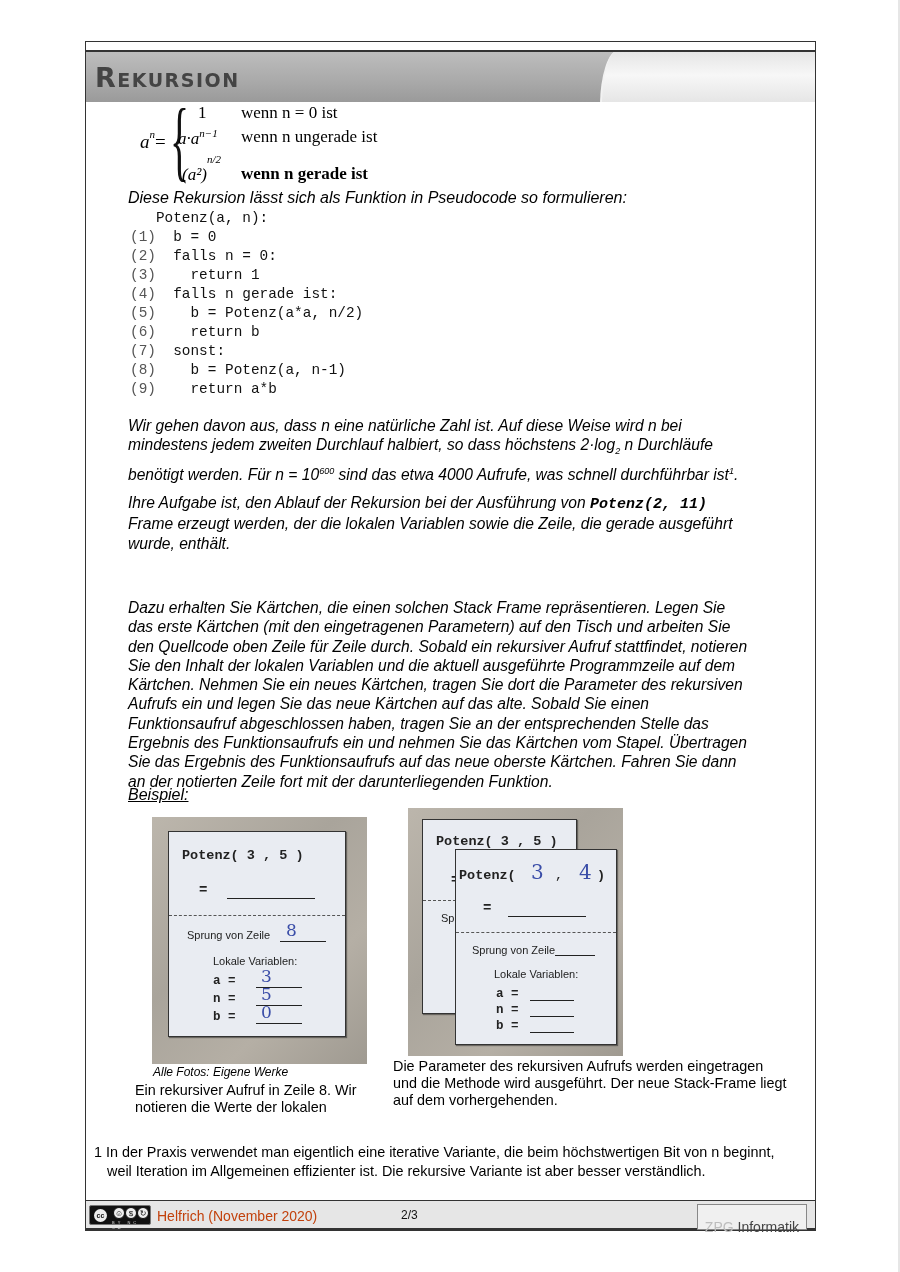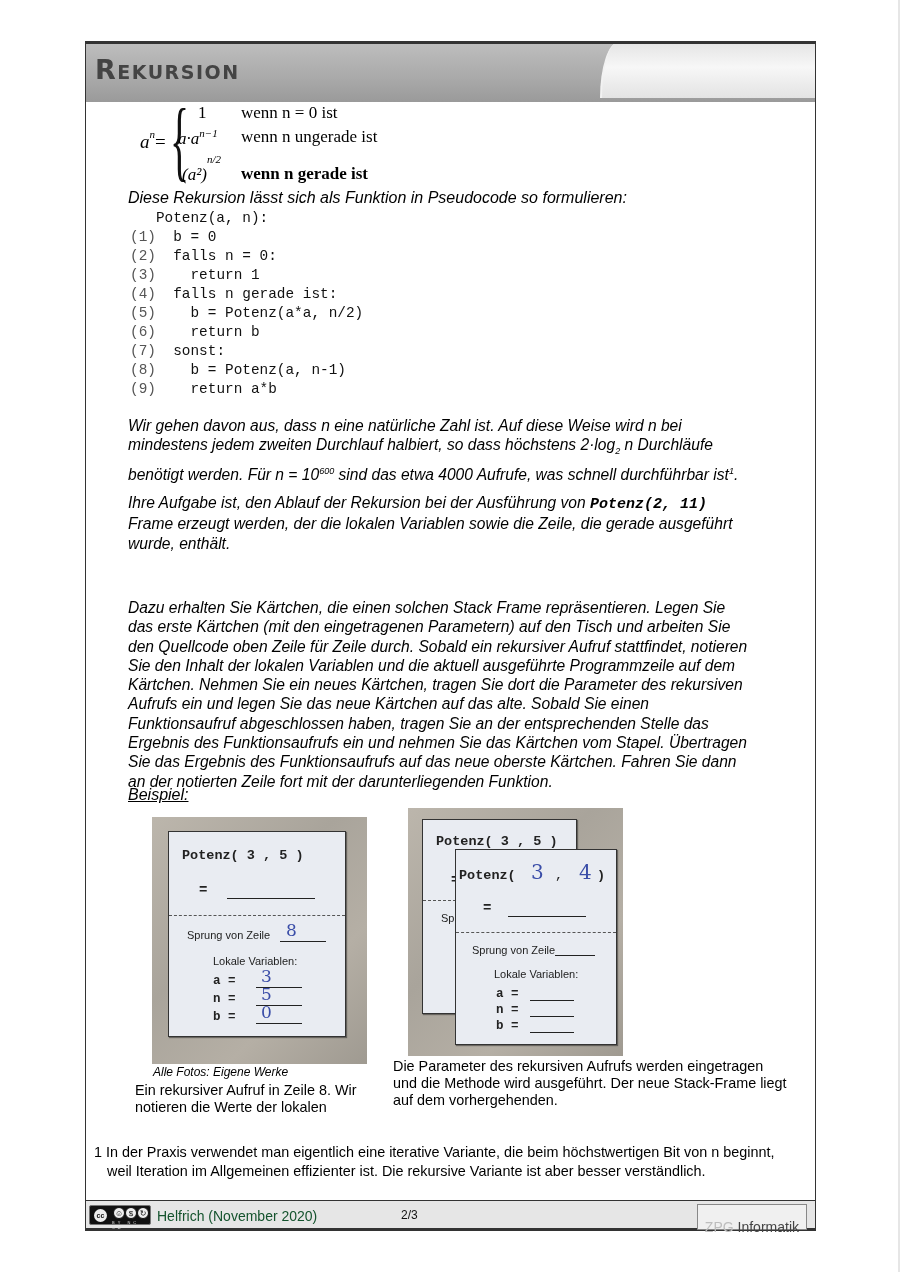--- a/index.html
+++ b/index.html
@@ -7,21 +7,21 @@
   body { position: relative; font-family: "Liberation Sans", sans-serif; color: #000; }
 
   .right-edge { position: absolute; left: 898px; top: 0; width: 2px; height: 1272px; background: #e6e6e6; }
 
   .page-frame {
     position: absolute; left: 85px; top: 41px; width: 731px; height: 1190px;
     border: 1px solid #333; background: #fff;
   }
 
   .header {
-    position: absolute; left: 0; top: 0; width: 729px; height: 60px;
+    position: absolute; left: 0; top: 8px; width: 729px; height: 52px;
     background: linear-gradient(to bottom, #bdbdbd 0%, #a9a9a9 60%, #9a9a9a 100%);
     border-top: 2px solid #333;
     overflow: hidden;
   }
   .header .swoosh {
     position: absolute; left: 514px; top: -2px; width: 230px; height: 56px;
     background: linear-gradient(to bottom, #e4e4e4 0%, #f7f7f7 45%, #e3e3e3 100%);
     border-top-left-radius: 40px 120px;
     border-left: 2px solid #f2f2f2;
   }
@@ -67,21 +67,21 @@
   .caption { position: absolute; font-size: 14.4px; line-height: 17px; }
 
   .footnote { position: absolute; left: 94px; top: 1143px; width: 720px; font-size: 14.4px; line-height: 18.5px; }
   .footnote .indent { padding-left: 13px; display: block; }
 
   .footer { position: absolute; left: 0; top: 1158px; width: 729px; height: 30px; background: #e6e6e6; border-top: 1px solid #333; border-bottom: 2px solid #333; }
   .footer .cc { position: absolute; left: 3px; top: 4px; width: 62px; height: 20px; background: #111; border: 1px solid #777; border-radius: 2px; }
   .footer .cc .c1 { position: absolute; left: 2px; top: 1px; width: 17px; height: 17px; border-radius: 50%; background: #eee; border: 2px solid #111; font-size: 7px; font-weight: bold; text-align: center; line-height: 13px; color: #111; }
   .footer .cc .s { position: absolute; top: 1px; width: 12px; height: 12px; border-radius: 50%; background: #eee; border: 1px solid #111; font-size: 8px; text-align: center; line-height: 11px; color: #111; }
   .footer .cc .lbl { position: absolute; top: 14px; left: 22px; font-size: 4px; color: #ddd; letter-spacing: 3px; }
-  .footer .author { position: absolute; left: 71px; top: 7px; font-size: 14px; color: #14532d; }
+  .footer .author { position: absolute; left: 71px; top: 7px; font-size: 14px; color: #c2410c; }
   .footer .pageno { position: absolute; left: 315px; top: 7px; font-size: 12px; color: #111; }
   .footer .zpg { position: absolute; right: 8px; top: 3px; height: 22px; padding: 12px 7px; border: 1px solid #888; background: #f0f0f0; font-size: 14px; line-height: 20px; }
   .footer .zpg .z { color: #bdbdbd; }
   .footer .zpg .i { color: #444; }
 </style>
 </head>
 <body>
 
 <div class="right-edge"></div>
 

